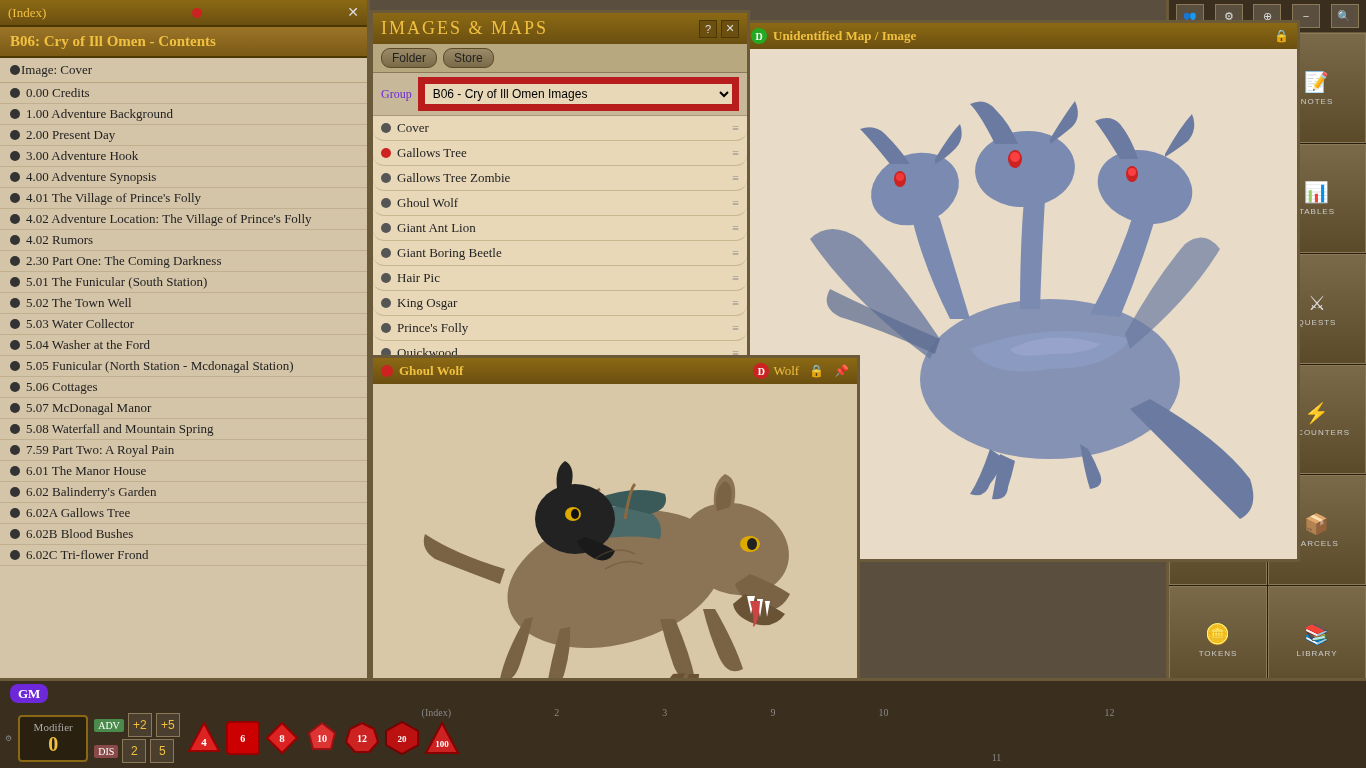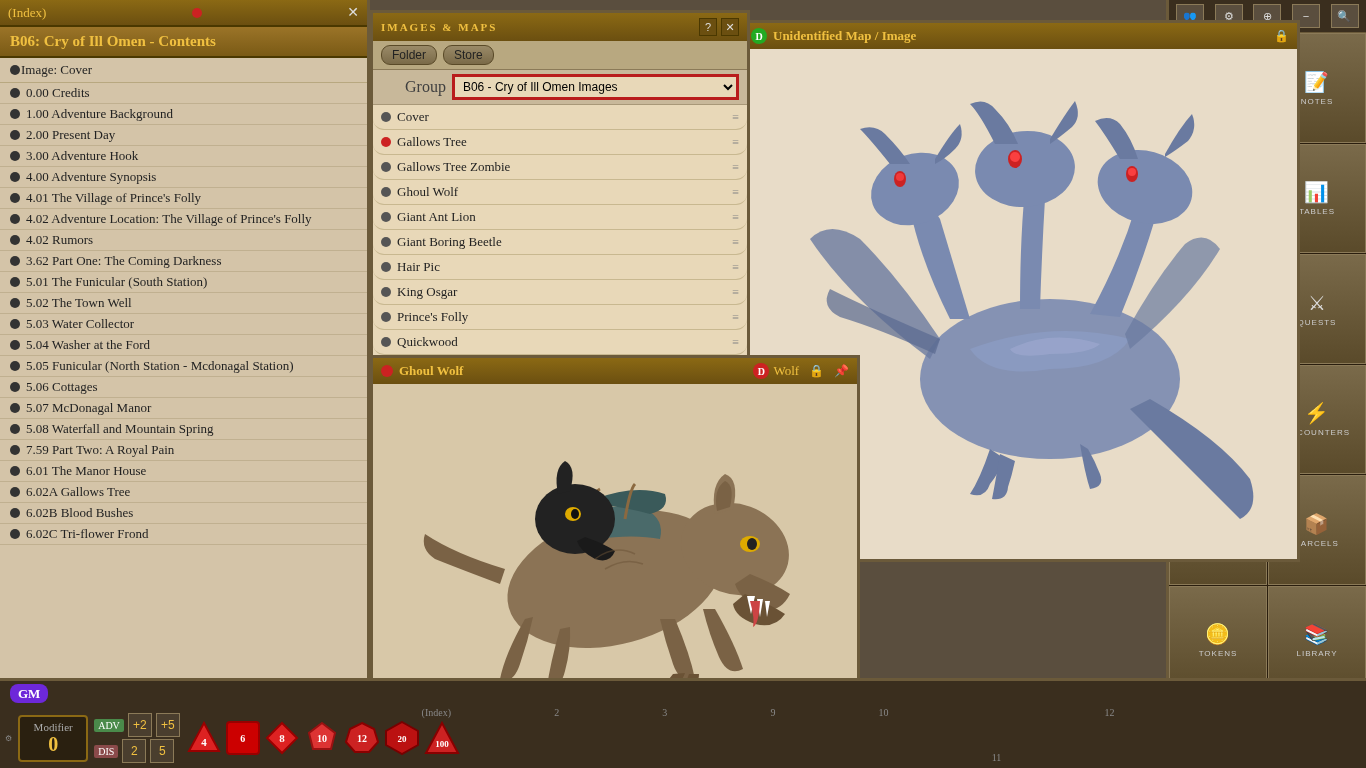--- a/index.html
+++ b/index.html
@@ -285,22 +285,22 @@
       background: linear-gradient(to bottom, #8b6914, #6b4f10);
       padding: 5px 8px;
       display: flex;
       align-items: center;
       justify-content: space-between;
       cursor: move;
     }
 
     .window-title {
       color: #f0c040;
-      font-size: 11px;
-      font-weight: bold;
+      font-size: 18px;
+      font-weight: normal;
       letter-spacing: 2px;
     }
 
     .window-controls {
       display: flex;
       gap: 4px;
     }
 
     .win-btn {
       background: #6b4f10;
@@ -337,29 +337,28 @@
     .group-row {
       background: #c8b89a;
       padding: 4px 8px;
       display: flex;
       align-items: center;
       gap: 6px;
       border-bottom: 1px solid #a89878;
     }
 
     .group-label {
-      font-size: 16px;
-      color: #404040;
-      margin-left: 24px;
+      font-size: 12px;
+      color: #6d28d9;
     }
 
     .group-select {
       flex: 1;
       background: #e8d8b8;
-      border: 3px solid #b91c1c;
+      border: 7px solid #b91c1c;
       padding: 2px 4px;
       font-size: 12px;
     }
 
     .images-list {
       background: #e8d8b8;
       max-height: 260px;
       overflow-y: auto;
     }
 
@@ -625,21 +624,21 @@
         <div class="sidebar-list-item">
           <span class="dot dot-dark"></span>
           <span>4.02 Adventure Location: The Village of Prince's Folly</span>
         </div>
         <div class="sidebar-list-item">
           <span class="dot dot-dark"></span>
           <span>4.02 Rumors</span>
         </div>
         <div class="sidebar-list-item">
           <span class="dot dot-dark"></span>
-          <span>3.62 Part One: The Coming Darkness</span>
+          <span>2.30 Part One: The Coming Darkness</span>
         </div>
         <div class="sidebar-list-item">
           <span class="dot dot-dark"></span>
           <span>5.01 The Funicular (South Station)</span>
         </div>
         <div class="sidebar-list-item">
           <span class="dot dot-dark"></span>
           <span>5.02 The Town Well</span>
         </div>
         <div class="sidebar-list-item">
@@ -666,20 +665,24 @@
           <span class="dot dot-dark"></span>
           <span>5.08 Waterfall and Mountain Spring</span>
         </div>
         <div class="sidebar-list-item">
           <span class="dot dot-dark"></span>
           <span>7.59 Part Two: A Royal Pain</span>
         </div>
         <div class="sidebar-list-item">
           <span class="dot dot-dark"></span>
           <span>6.01 The Manor House</span>
+        </div>
+        <div class="sidebar-list-item">
+          <span class="dot dot-dark"></span>
+          <span>6.02 Balinderry's Garden</span>
         </div>
         <div class="sidebar-list-item">
           <span class="dot dot-dark"></span>
           <span>6.02A Gallows Tree</span>
         </div>
         <div class="sidebar-list-item">
           <span class="dot dot-dark"></span>
           <span>6.02B Blood Bushes</span>
         </div>
         <div class="sidebar-list-item">

